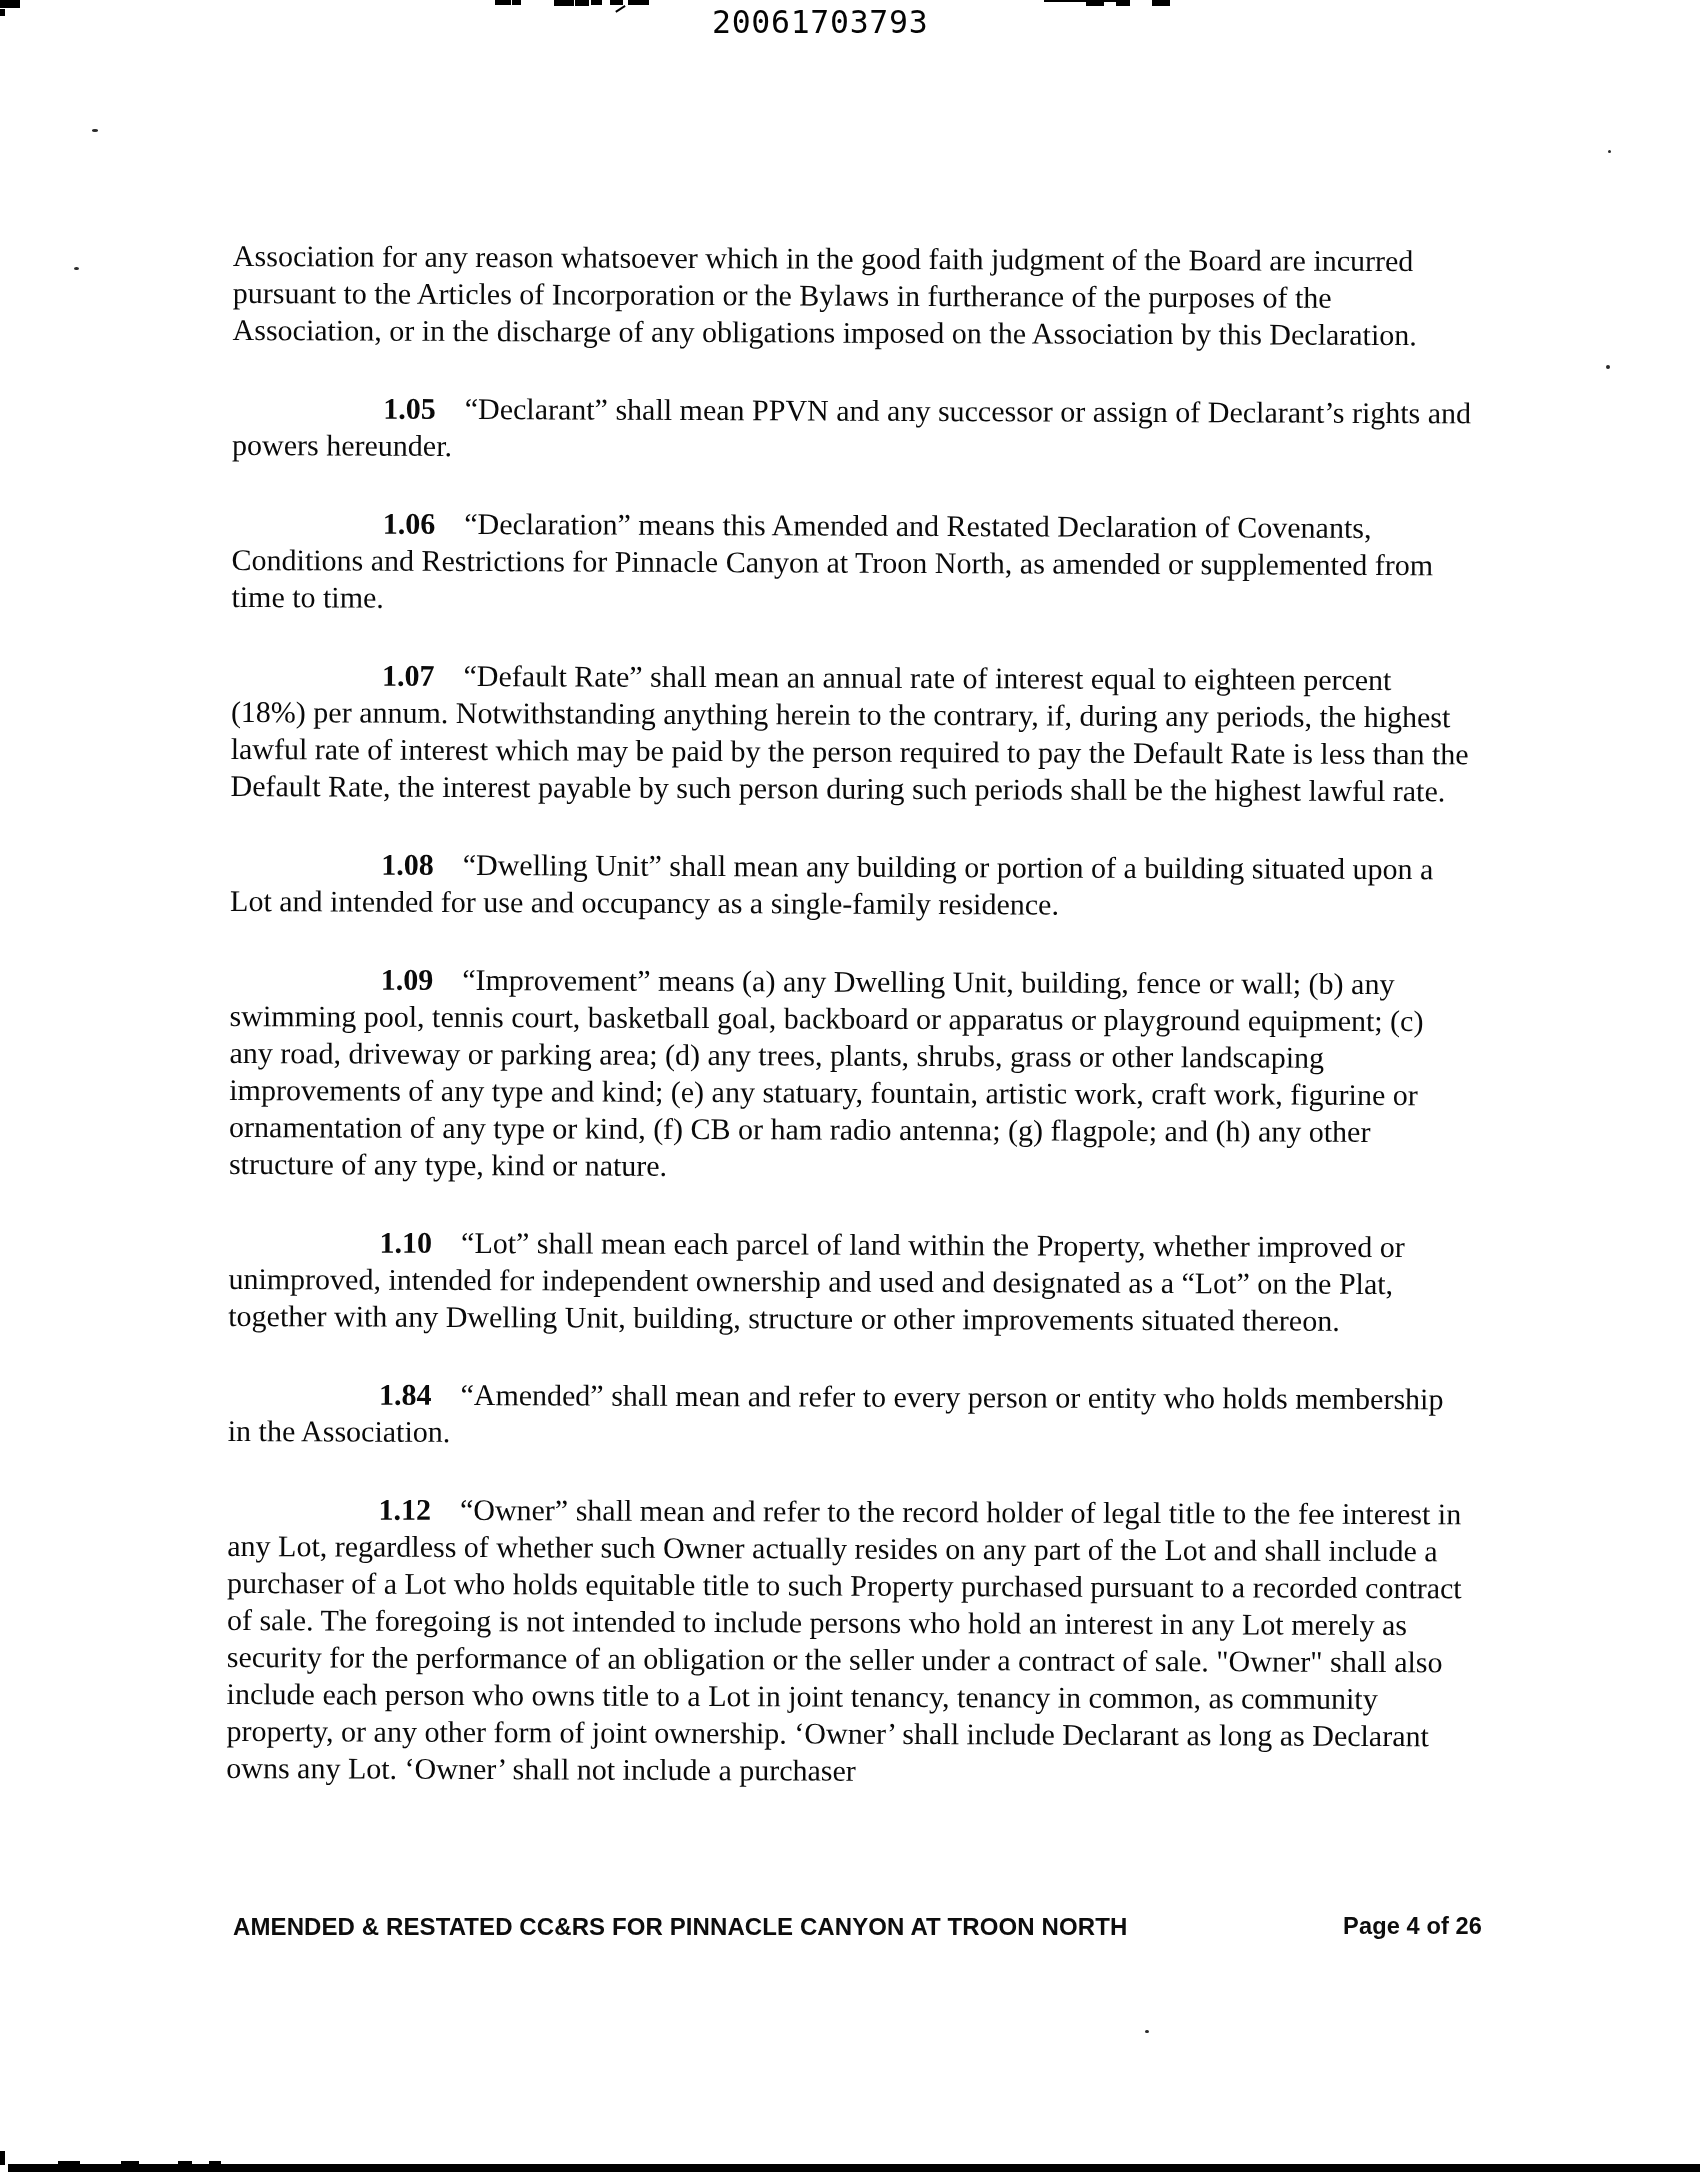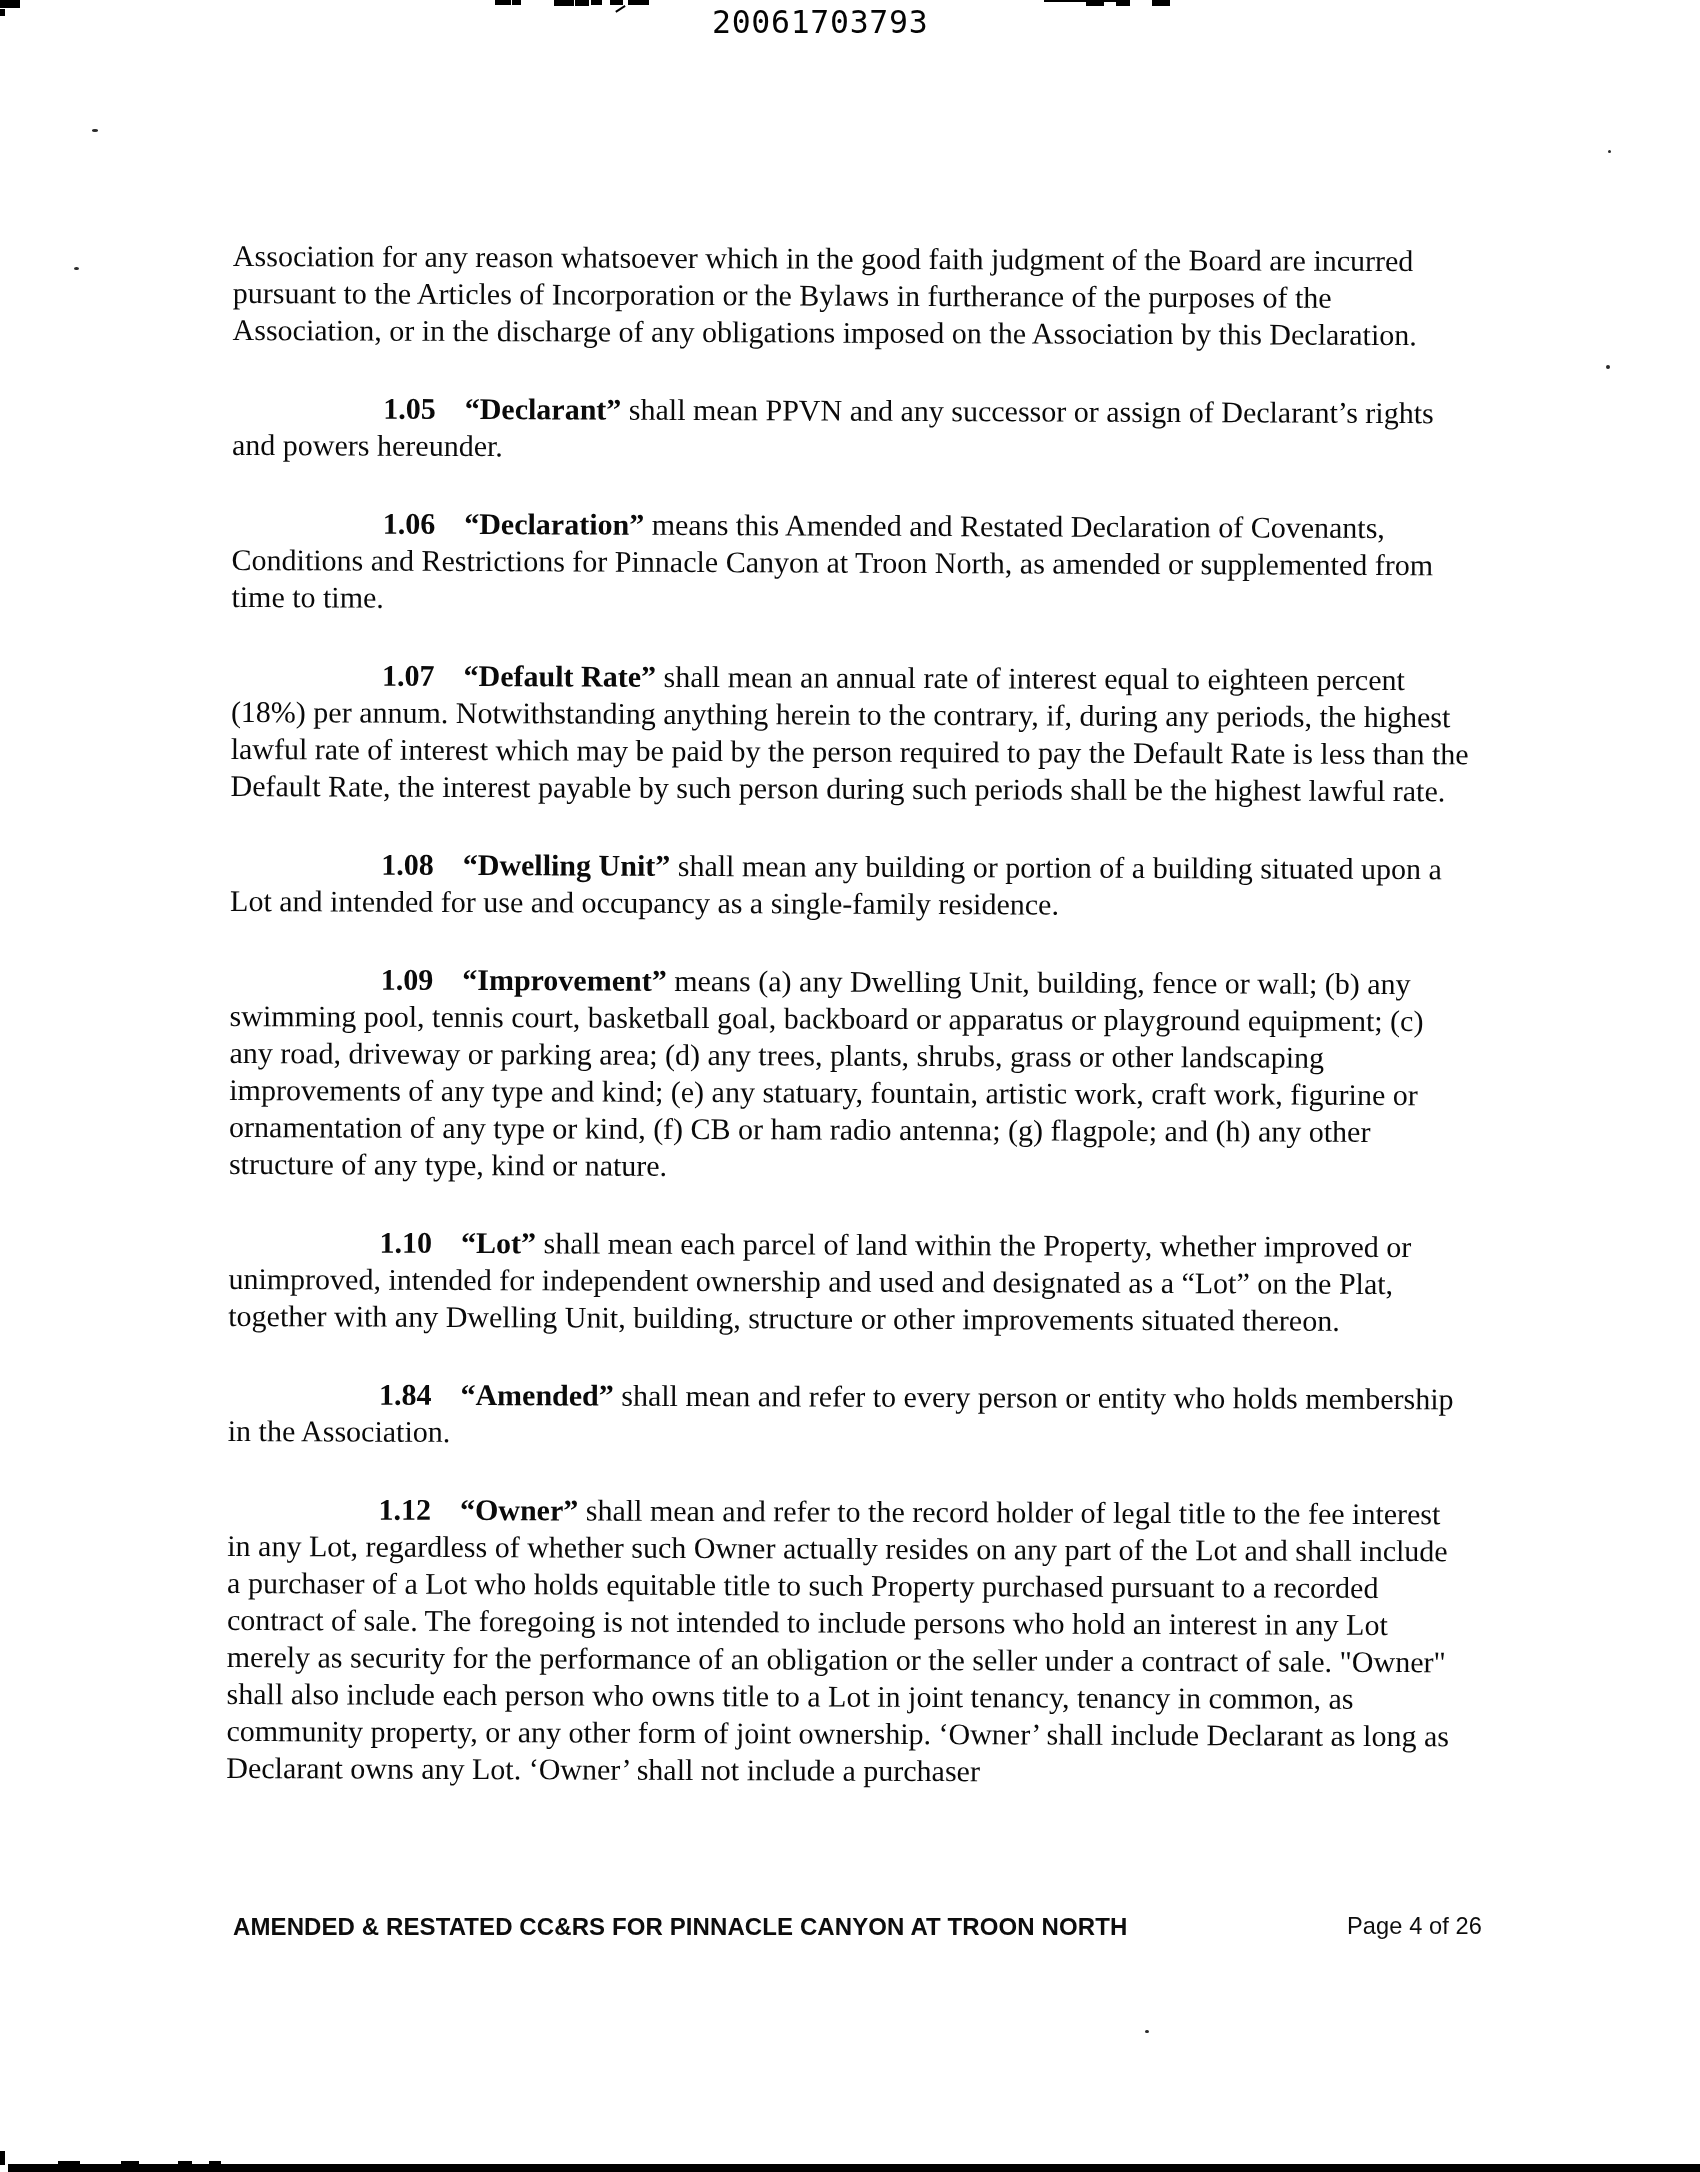--- a/index.html
+++ b/index.html
@@ -35,37 +35,37 @@
     width: 1240px;
     font-size: 30px;
     line-height: 37px;
     transform: rotate(0.25deg);
     transform-origin: 0 0;
     text-align: left;
   }
   .doc-body p { margin: 0 0 41px 0; }
   p.sec { text-indent: 151px; }
   .num  { font-weight: bold; margin-right: 29px; }
-  .term { font-weight: bold; }
+  .term { font-weight: normal; }
 
   
   .footer {
     position: absolute;
     left: 233px; top: 1913px;
     width: 1249px;
     display: flex;
     justify-content: space-between;
     align-items: flex-start;
     font-family: "Liberation Sans", sans-serif;
     font-size: 24px;
     font-weight: 600;
     letter-spacing: 0.1px;
     color: #0d0d0d;
   }
-  .footer .pg { font-size: 23.6px; font-weight: 400; }
+  .footer .pg { font-size: 23.6px; font-weight: 700; }
 </style>
 </head>
 <body>
 
 <div class="page">
 
   <div class="art" style="left:0; top:0; width:19.7px; height:7.9px;"></div>
   <div class="art" style="left:0; top:9.2px; width:4.6px; height:7.2px;"></div>
   <div class="art" style="left:495px; top:0; width:15.7px; height:5.2px;"></div>
   <div class="art" style="left:512px; top:0; width:9.2px; height:4.6px;"></div>

